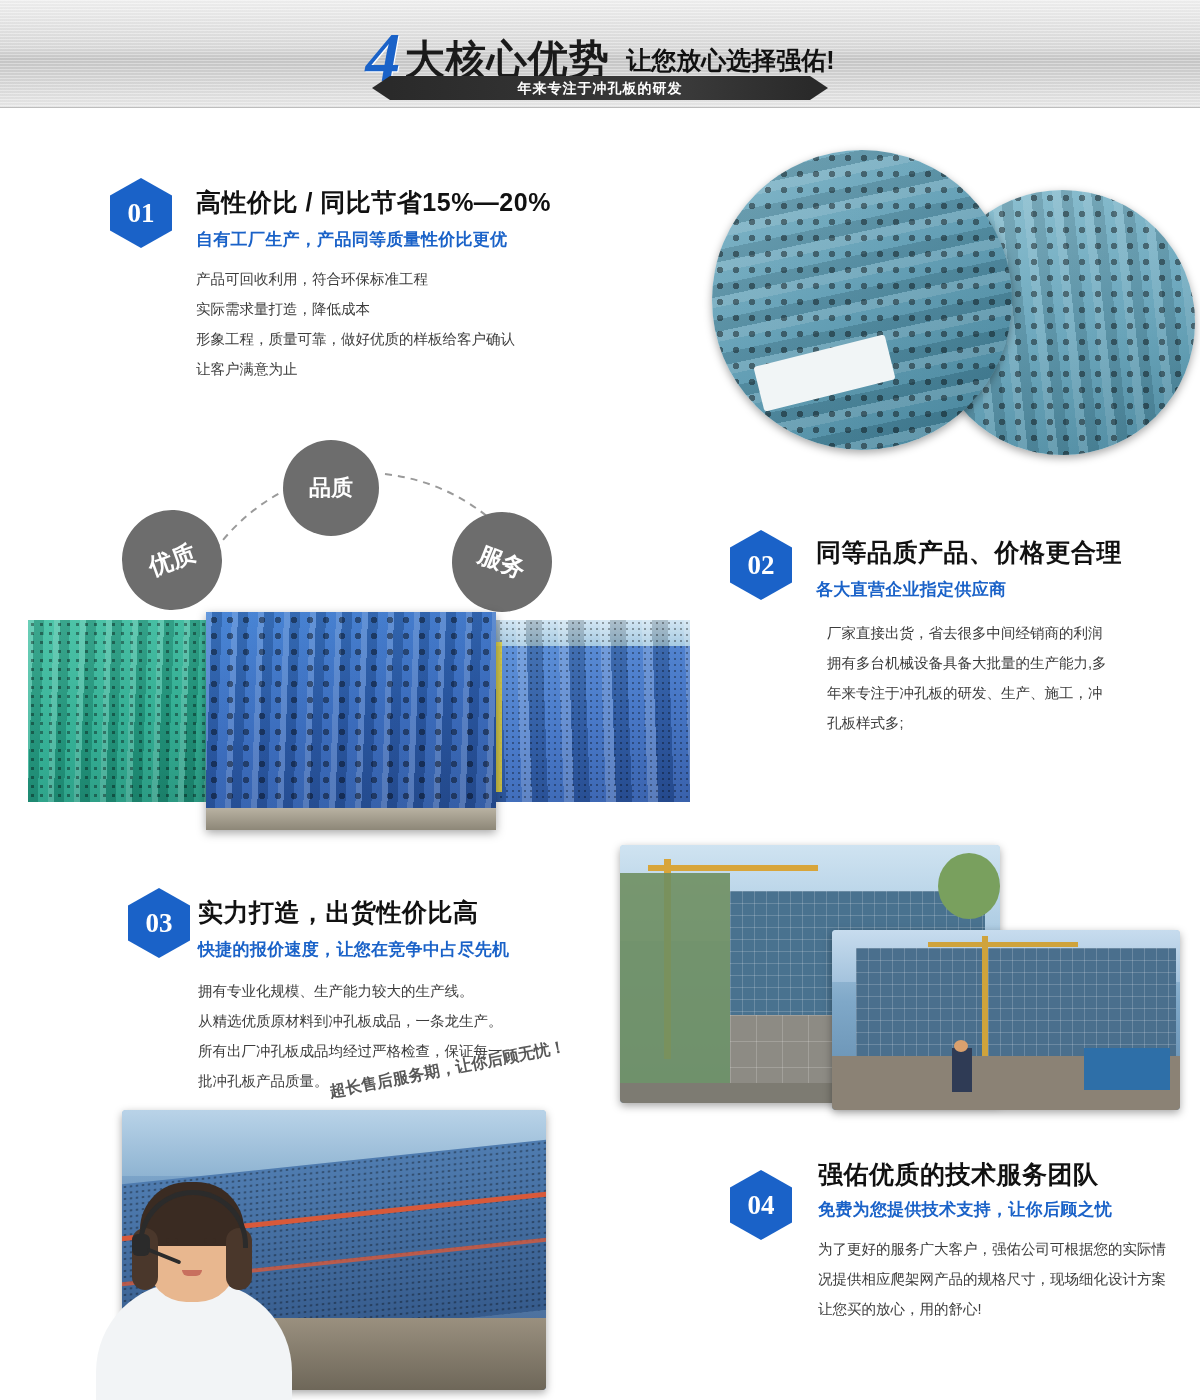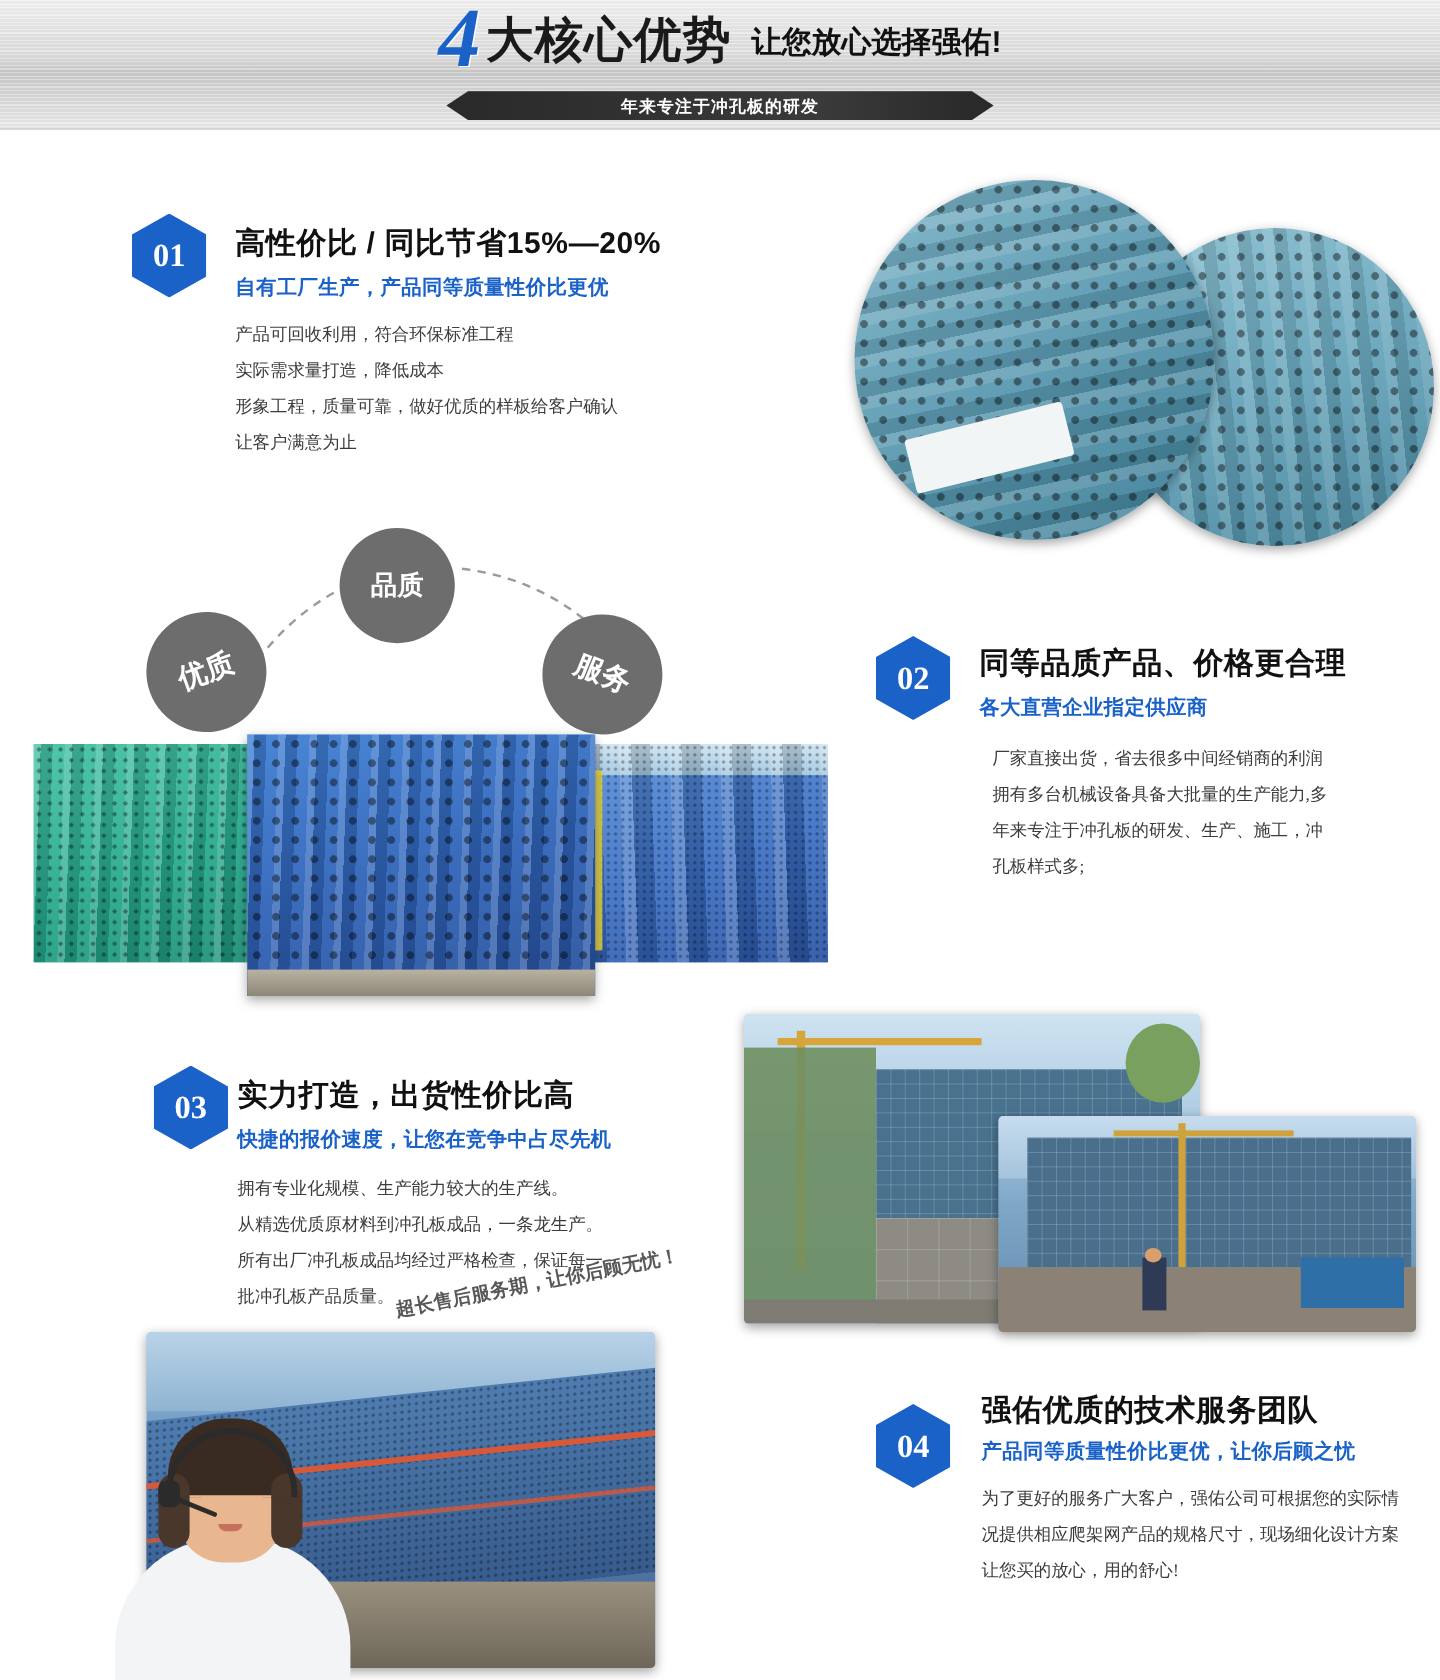--- a/index.html
+++ b/index.html
@@ -19,21 +19,21 @@
     overflow: hidden;
   }
   .header-stripes {
     position: absolute; left: 0; top: 0; width: 1200px; height: 108px;
     background: repeating-linear-gradient(to bottom,
       rgba(255,255,255,0.55) 0px, rgba(255,255,255,0.55) 1px,
       rgba(0,0,0,0.02) 1px, rgba(0,0,0,0.02) 3px);
     opacity: .6;
   }
   .header-inner {
-    position: absolute; left: 0; top: 2px; width: 1200px;
+    position: absolute; left: 0; top: 27px; width: 1200px;
     text-align: center;
   }
   .big4 {
     display: inline-block;
     font-family: "Liberation Serif", "DejaVu Serif", serif;
     font-size: 70px; font-weight: bold; font-style: italic;
     color: #1a62c8;
     line-height: 62px;
     vertical-align: -6px;
     text-shadow: 1px 1px 0 #ffffff;
@@ -89,21 +89,21 @@
   }
   .blk-sub {
     position: absolute;
     font-size: 17px; font-weight: bold; color: #1a62c8;
     letter-spacing: .3px; white-space: nowrap;
   }
   .blk-body {
     position: absolute;
     font-size: 14.5px; color: #3c3c3c; line-height: 30px;
   }
-  .blk-body div { white-space: nowrap; font-family: Liberation Serif, serif; }
+  .blk-body div { white-space: nowrap; }
 
   
   .photo { position: absolute; overflow: hidden; background: #7a9fb5; }
   .shadow { box-shadow: 0 3px 9px rgba(0,0,0,.35); }
 
   
   .perf {
     position: absolute; left: 0; top: 0; right: 0; bottom: 0;
     background-image: radial-gradient(rgba(0,0,0,.38) 1.6px, rgba(0,0,0,0) 1.9px);
     background-size: 9px 9px;
@@ -327,21 +327,21 @@
     <div class="bld" style="left:150px;top:6px;width:6px;height:120px;background:#cfa33c;"></div>
     <div class="bld" style="left:96px;top:12px;width:150px;height:5px;background:#cfa33c;"></div>
     <div class="bld" style="left:0;top:126px;width:100%;height:54px;background:#8b8275;"></div>
     <div class="bld" style="left:120px;top:118px;width:20px;height:44px;background:#2f3b55;"></div>
     <div class="bld" style="left:122px;top:110px;width:14px;height:12px;background:#d9a06e;border-radius:50%;"></div>
     <div class="bld" style="left:252px;top:118px;width:86px;height:42px;background:#2e6fa8;"></div>
   </div>
 
   <div class="hex" style="left:730px; top:1170px;">04</div>
   <div class="blk-title" style="left:818px; top:1158px;">强佑优质的技术服务团队</div>
-  <div class="blk-sub" style="left:818px; top:1198px;">产品同等质量性价比更优，让你后顾之忧</div>
+  <div class="blk-sub" style="left:818px; top:1198px;">免费为您提供技术支持，让你后顾之忧</div>
   <div class="blk-body" style="left:818px; top:1234px;">
     <div>为了更好的服务广大客户，强佑公司可根据您的实际情</div>
     <div>况提供相应爬架网产品的规格尺寸，现场细化设计方案</div>
     <div>让您买的放心，用的舒心!</div>
   </div>
 
   <div class="op-text">超长售后服务期，让你后顾无忧！</div>
 
   <div class="photo b1 shadow" style="border-radius:4px;">
     <div style="position:absolute;left:0;top:0;width:100%;height:66px;background:linear-gradient(to bottom,#b9d3e8,#8fb4d2);"></div>

